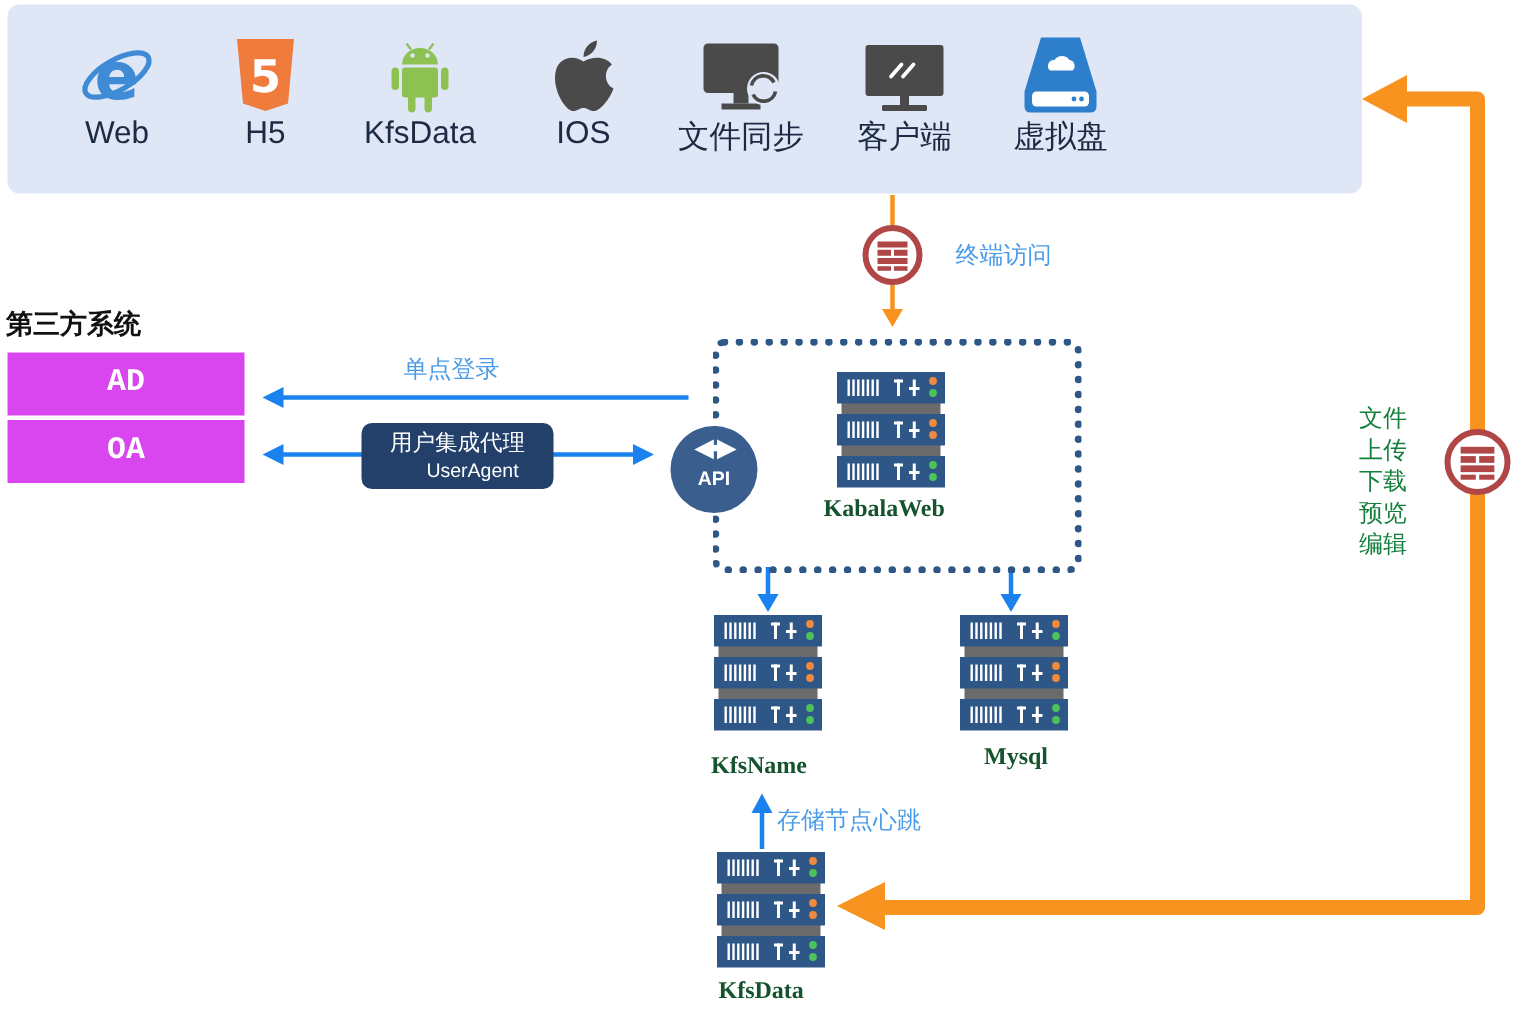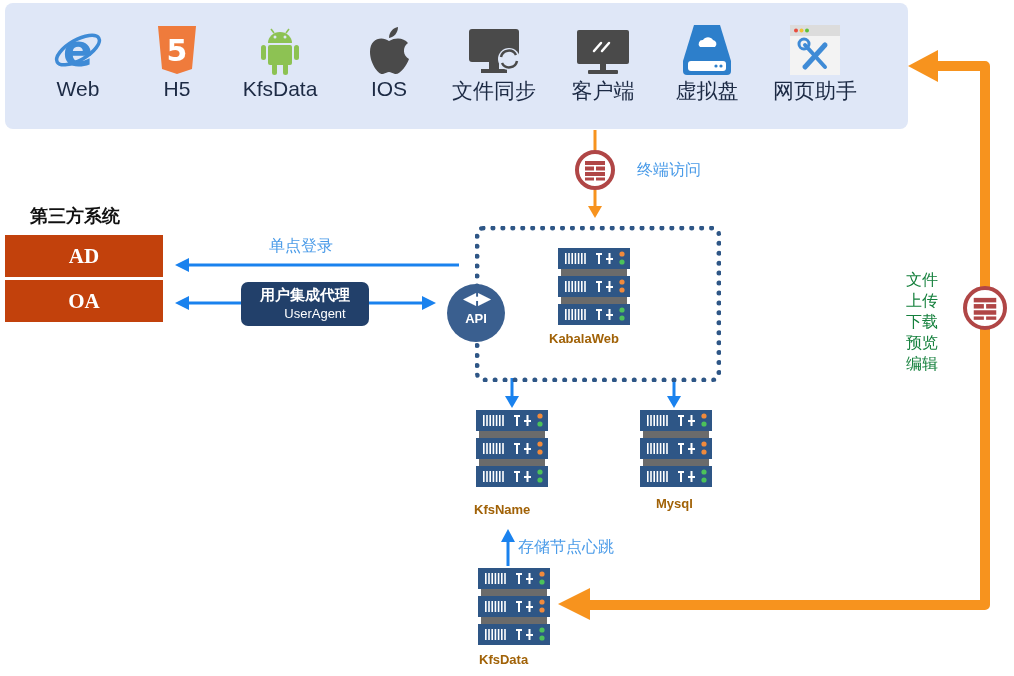--- a/index.html
+++ b/index.html
@@ -7,41 +7,41 @@
          font-family:"Liberation Sans","DejaVu Sans",sans-serif; }
   .abs { position:absolute; }
 
   
   #client-bar { left:5px; top:3px; width:903px; height:126px; background:#dfe7f7; border-radius:8px; }
   .client { position:absolute; top:20px; width:100px; text-align:center; }
   .client .ic { width:54px; height:54px; margin:0 auto; position:relative; }
   .client .lbl { margin-top:0; font-size:21px; color:#1c2a44; white-space:nowrap; }
 
   
-  #tp-title { left:4px; top:204px; font-size:18px; font-weight:bold; color:#111;margin-left:26px; }
-  .tp-box { position:absolute; left:5px; width:158px; height:42px; background:#c2410c;
-            color:#fff; font-family:Liberation Serif, serif; font-weight:bold;
+  #tp-title { left:4px; top:204px; font-size:18px; font-weight:bold; color:#111; }
+  .tp-box { position:absolute; left:5px; width:158px; height:42px; background:#d946ef;
+            color:#fff; font-family:Liberation Mono, monospace; font-weight:bold;
             font-size:21px; text-align:center; line-height:42px; }
 
   .blue-label { position:absolute; color:#4a9be8; font-size:16px; white-space:nowrap; }
   .orange-label { position:absolute; color:#15803d; font-size:16px; line-height:21px; }
 
   #ua-box { left:241px; top:282px; width:128px; height:44px; background:#22406a; border-radius:7px;
             color:#fff; text-align:center; }
-  #ua-box .l1 { font-size:15px; margin-top:4px;font-weight:bold; }
+  #ua-box .l1 { font-size:15px; margin-top:4px; }
   #ua-box .l2 { font-size:13px; margin-top:1px;margin-left:20px; }
 
   #api { left:447px; top:284px; width:58px; height:58px; border-radius:50%; background:#3a5f8f;
          color:#fff; text-align:center; }
   #api .plug { font-size:17px; margin-top:6px; line-height:18px; letter-spacing:-2px; }
   #api .txt { font-size:13px; font-weight:bold; margin-top:3px; }
 
   #web-box { left:475px; top:226px; width:236px; height:146px; border:5px dotted #2e5686; border-radius:8px; }
 
-  .server-label { position:absolute; font-weight:bold; font-size:13px; color:#a16207; white-space:nowrap; }
+  .server-label { position:absolute; font-weight:bold; font-size:16px; color:#14532d; white-space:nowrap;font-family:Liberation Serif, serif; }
 
   .fw { position:absolute; width:40px; height:40px; border-radius:50%; border:4px solid #b04646;
         background:#fff; box-sizing:border-box; }
 </style>
 </head>
 <body>
 
 <svg class="abs" style="left:0;top:0" width="1014" height="676">
   <defs>
     <marker id="ab" markerWidth="8" markerHeight="8" refX="6" refY="4" orient="auto">
@@ -162,35 +162,20 @@
     <div class="ic">
       <svg width="54" height="54" viewBox="0 0 54 54">
           <path d="M14,2 L40,2 L51,38 L51,48 Q51,52 47,52 L7,52 Q3,52 3,48 L3,38 Z" fill="#2d7fcb"></path>
           <rect x="8" y="38" width="38" height="10" rx="3" fill="#fff"></rect>
           <circle cx="36" cy="43" r="1.6" fill="#2d7fcb"></circle>
           <circle cx="41" cy="43" r="1.6" fill="#2d7fcb"></circle>
           <path d="M20,24 A4,4 0 0 1 23,17 A6,6 0 0 1 33,17 A4,4 0 0 1 35,24 Z" fill="#fff"></path>
         </svg>
     </div>
     <div class="lbl">虚拟盘</div>
-  </div>
-  <div class="client" style="left:760px">
-    <div class="ic">
-      <svg width="54" height="54" viewBox="0 0 54 54">
-          <rect x="2" y="2" width="50" height="50" fill="#f3f3f3"></rect>
-          <rect x="2" y="2" width="50" height="11" fill="#dcdcdc"></rect>
-          <circle cx="8" cy="7.5" r="2" fill="#e84c3d"></circle>
-          <circle cx="13.5" cy="7.5" r="2" fill="#f2c233"></circle>
-          <circle cx="19" cy="7.5" r="2" fill="#5ec23a"></circle>
-          <line x1="17" y1="44" x2="37" y2="22" stroke="#3f8bd6" stroke-width="5" stroke-linecap="round"></line>
-          <line x1="17" y1="22" x2="37" y2="44" stroke="#3f8bd6" stroke-width="4" stroke-linecap="round"></line>
-          <circle cx="16" cy="21" r="5" fill="none" stroke="#3f8bd6" stroke-width="3"></circle>
-        </svg>
-    </div>
-    <div class="lbl">网页助手</div>
   </div>
 </div>
 
 <div id="tp-title" class="abs">第三方系统</div>
 <div class="tp-box" style="top:235px">AD</div>
 <div class="tp-box" style="top:280px">OA</div>
 
 <div class="blue-label" style="left:269px;top:236px">单点登录</div>
 
 <div id="ua-box" class="abs">

